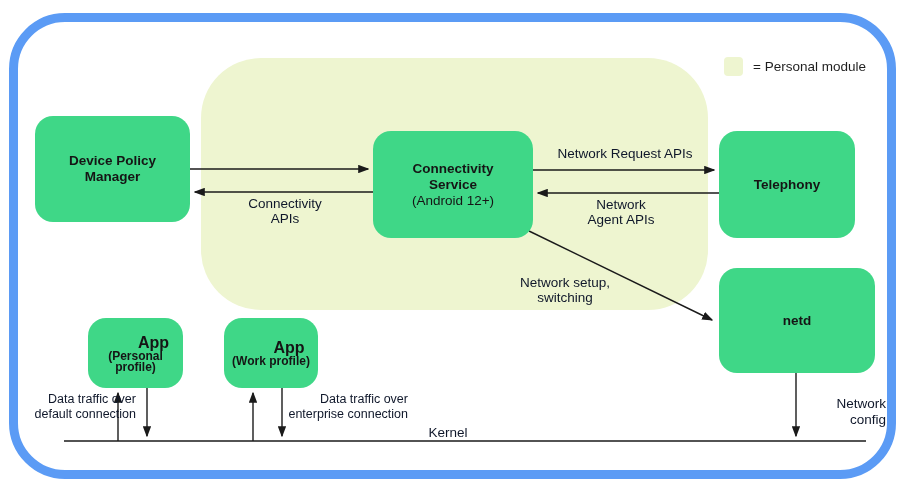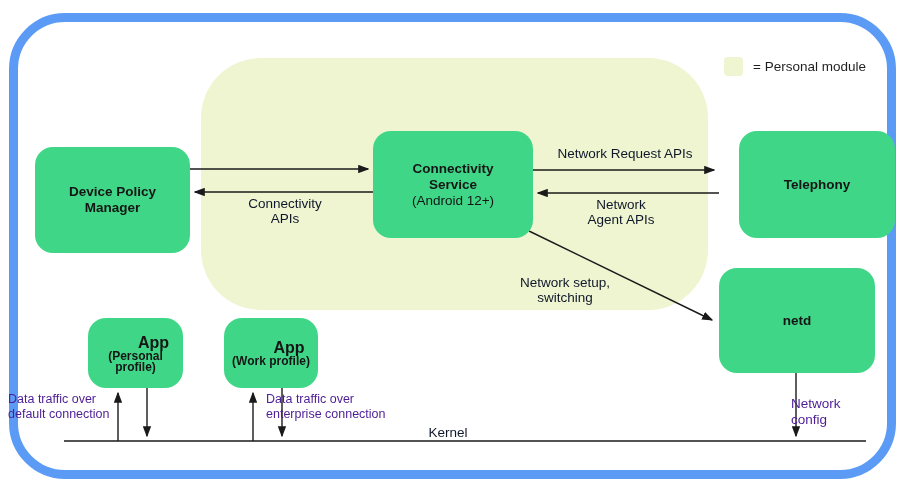--- a/index.html
+++ b/index.html
@@ -17,40 +17,40 @@
     background:#eef5d0; border-radius:60px;
   }
   .overlay { position:absolute; left:0; top:0; width:912px; height:491px; pointer-events:none; }
   .node {
     position:absolute; background:#3fd787; border-radius:18px;
     display:flex; flex-direction:column; align-items:center; justify-content:center;
     text-align:center; color:#151515;
   }
   .node .title { font-weight:bold; font-size:13.5px; line-height:16px; white-space:pre-line; }
   .node .subtitle { font-size:13.5px; line-height:16px; white-space:pre-line; }
-  .node-dpm { left:35px; top:147px; width:155px; height:106px; }
+  .node-dpm { left:35px; top:116px; width:155px; height:106px; }
   .node-cs  { left:373px; top:131px; width:160px; height:107px; }
-  .node-tel { left:719px; top:131px; width:156px; height:107px;margin-left:20px; }
+  .node-tel { left:719px; top:131px; width:136px; height:107px; }
   .node-netd{ left:719px; top:268px; width:156px; height:105px; }
   .node-app1{ left:88px; top:318px; width:95px; height:70px; }
   .node-app2{ left:224px; top:318px; width:94px; height:70px; }
   .node-app1 .title, .node-app2 .title { font-size:16px; line-height:17px;margin-left:36px; }
   .node-app1 .subtitle, .node-app2 .subtitle { font-size:12px; line-height:11px; font-weight:bold; }
   .edge-label {
     position:absolute; font-size:13.5px; line-height:15px; text-align:center;
     white-space:pre-line; color:#0f172a;
   }
   .lbl-connectivity-apis { left:210px; top:196px; width:150px; }
   .lbl-network-request   { left:535px; top:146px; width:180px; }
   .lbl-network-agent     { left:546px; top:197px; width:150px; }
   .lbl-network-setup     { left:485px; top:275px; width:160px; }
   .lbl-kernel            { left:408px; top:425px; width:80px; }
   .blue-label {
-    position:absolute; font-size:12.5px; line-height:15px; text-align:left;
-    white-space:pre-line; color:#4c1d95;
+    position:absolute; font-size:12.5px; line-height:15px; text-align:right;
+    white-space:pre-line; color:#0f172a;
   }
   .lbl-data-default    { left:8px;   top:392px; width:128px; }
   .lbl-data-enterprise { left:266px; top:392px; width:142px; }
   .lbl-network-config  { left:791px; top:396px; width:95px; font-size:13.5px; line-height:16px; }
   .legend { position:absolute; left:724px; top:57px; display:flex; align-items:center; }
   .legend-swatch { width:19px; height:19px; background:#eef5d0; border-radius:4px; }
   .legend-label { margin-left:10px; font-size:13.5px; color:#1f1f1f; }
 </style>
 </head>
 <body>

